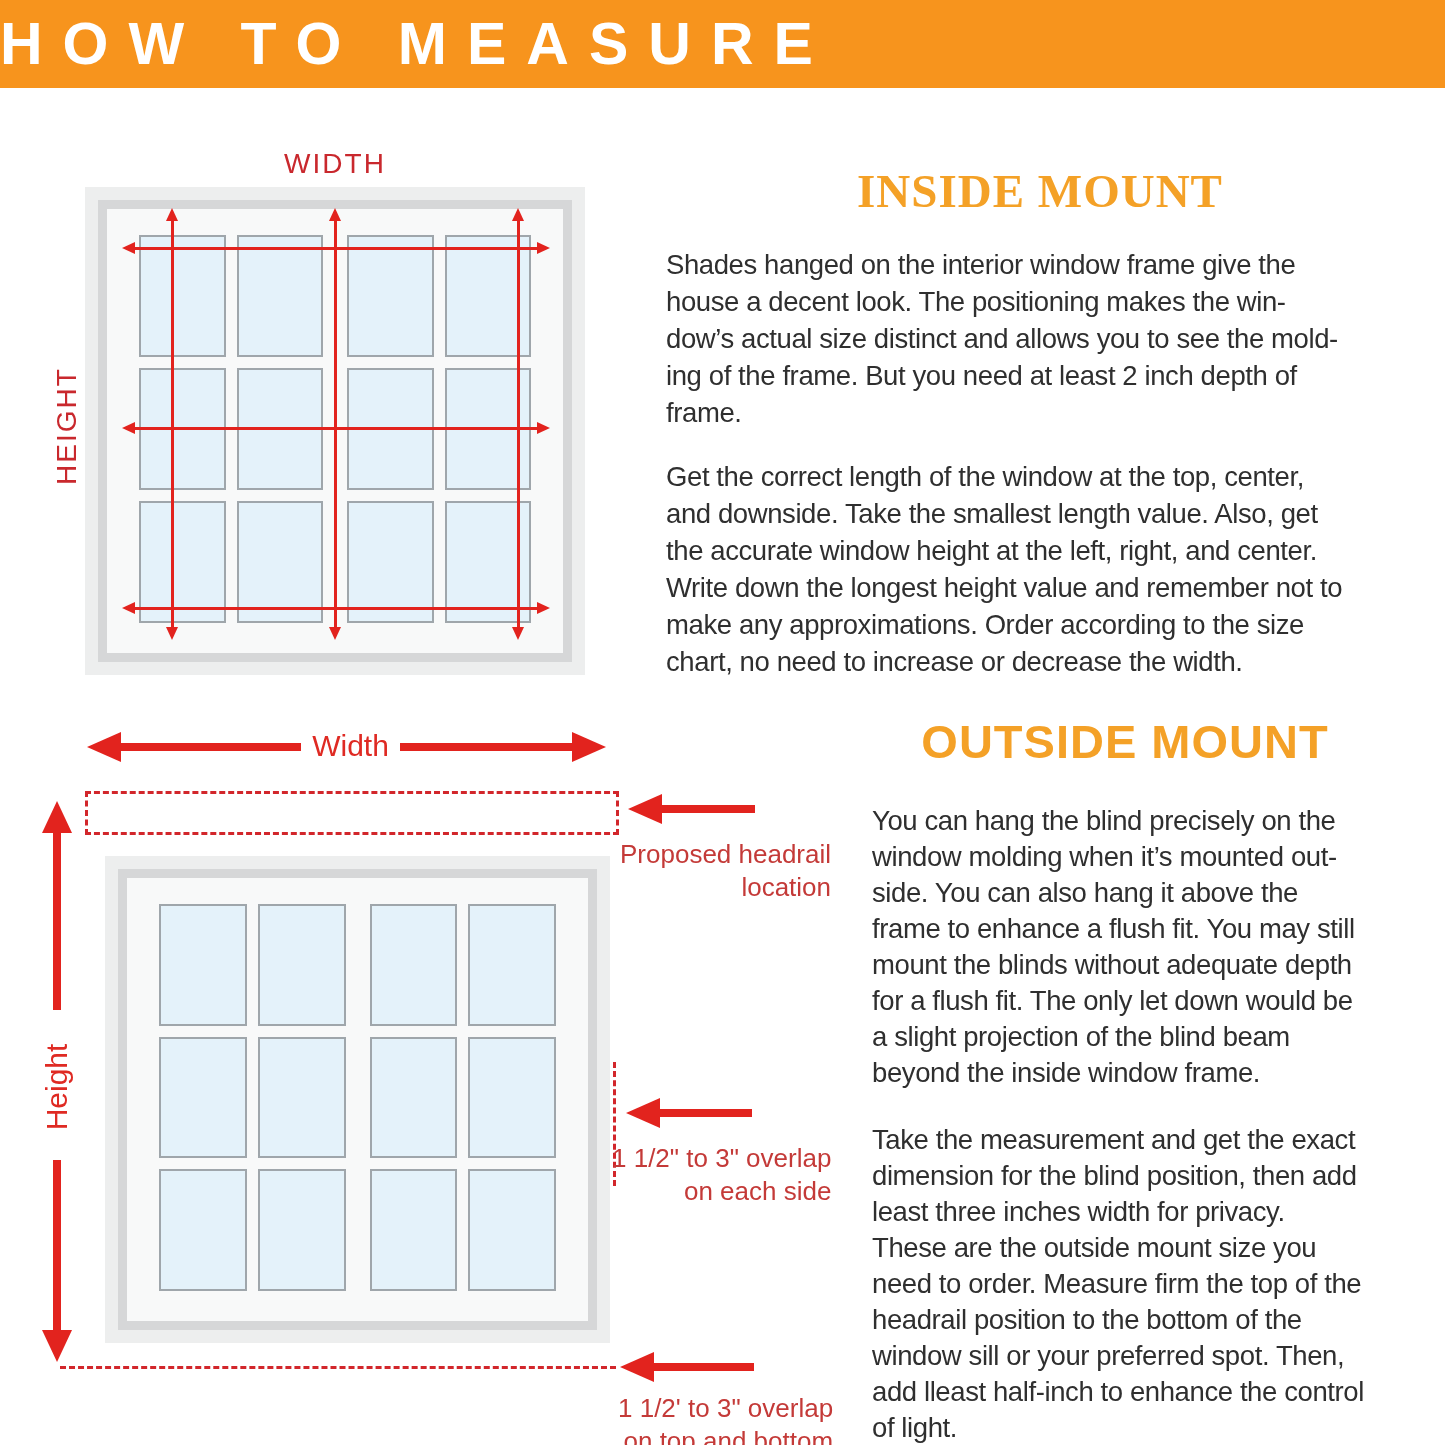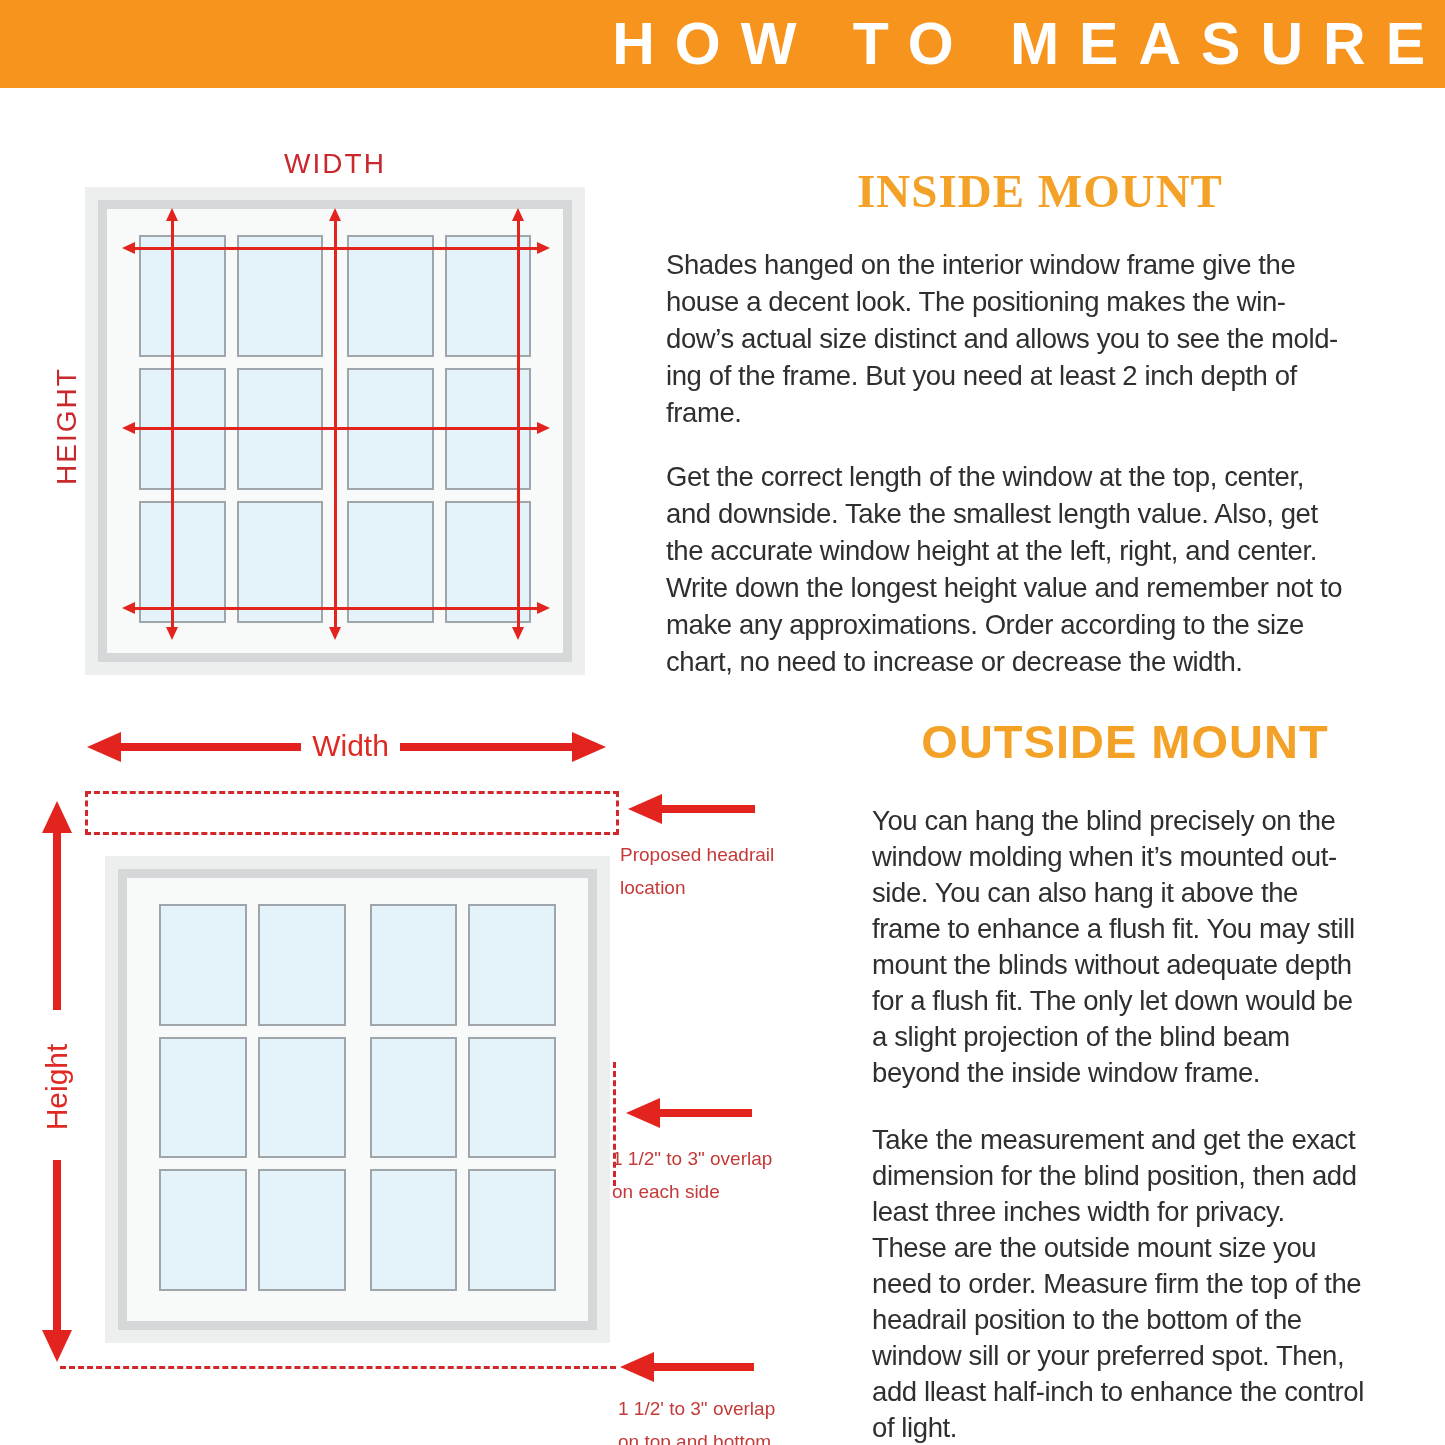--- a/index.html
+++ b/index.html
@@ -7,27 +7,27 @@
     --label_red:#C9282D; --measure_red:#DF2A23; --dashed_red:#D2262B;
     --annotation_red:#C43A38; --body_text:#2F2F2F; --pane_blue:#E4F2FA;
     --pane_border:#9FA6AB; --frame_outer:#EDEEEE; --frame_mid:#D6D7D8; --frame_inner:#F8F9F9;
   }
   html,body{margin:0;padding:0;background:#fff;}
   body{font-family:"Liberation Sans",sans-serif;}
   .canvas{position:relative;width:1445px;height:1445px;overflow:hidden;background:#fff;}
 
   
   .header{position:absolute;left:0;top:0;width:1445px;height:88px;background:var(--header_bg);}
-  .header h1{margin:0;line-height:88px;text-align:right;color:#fff;font-size:59px;font-weight:bold;letter-spacing:20px;}
+  .header h1{margin:0;line-height:88px;text-align:left;color:#fff;font-size:59px;font-weight:bold;letter-spacing:20px;}
 
   
   .red-cap{position:absolute;color:var(--label_red);font-size:28px;letter-spacing:2px;text-align:center;}
   .red-lab{position:absolute;color:var(--measure_red);font-size:30px;text-align:center;}
   .rot{transform:rotate(-90deg);}
-  .annot{position:absolute;color:var(--annotation_red);font-size:19px;line-height:33px;white-space:pre-line;}
+  .annot{position:absolute;color:var(--annotation_red);font-size:26px;line-height:33px;white-space:pre-line;text-align:right;}
 
   
   .window{position:absolute;background:var(--frame_outer);padding:13px;box-sizing:border-box;}
   .win-mid{background:var(--frame_mid);padding:9px;width:100%;height:100%;box-sizing:border-box;}
   .win-inner{background:var(--frame_inner);width:100%;height:100%;box-sizing:border-box;padding:26px 32px 30px 32px;display:flex;gap:24px;}
   .sash{flex:1;display:grid;grid-template-columns:1fr 1fr;grid-template-rows:1fr 1fr 1fr;gap:11px;}
   .pane{background:var(--pane_blue);border:2px solid var(--pane_border);}
 
   
   .ta{position:absolute;background:var(--arrow_red);}

